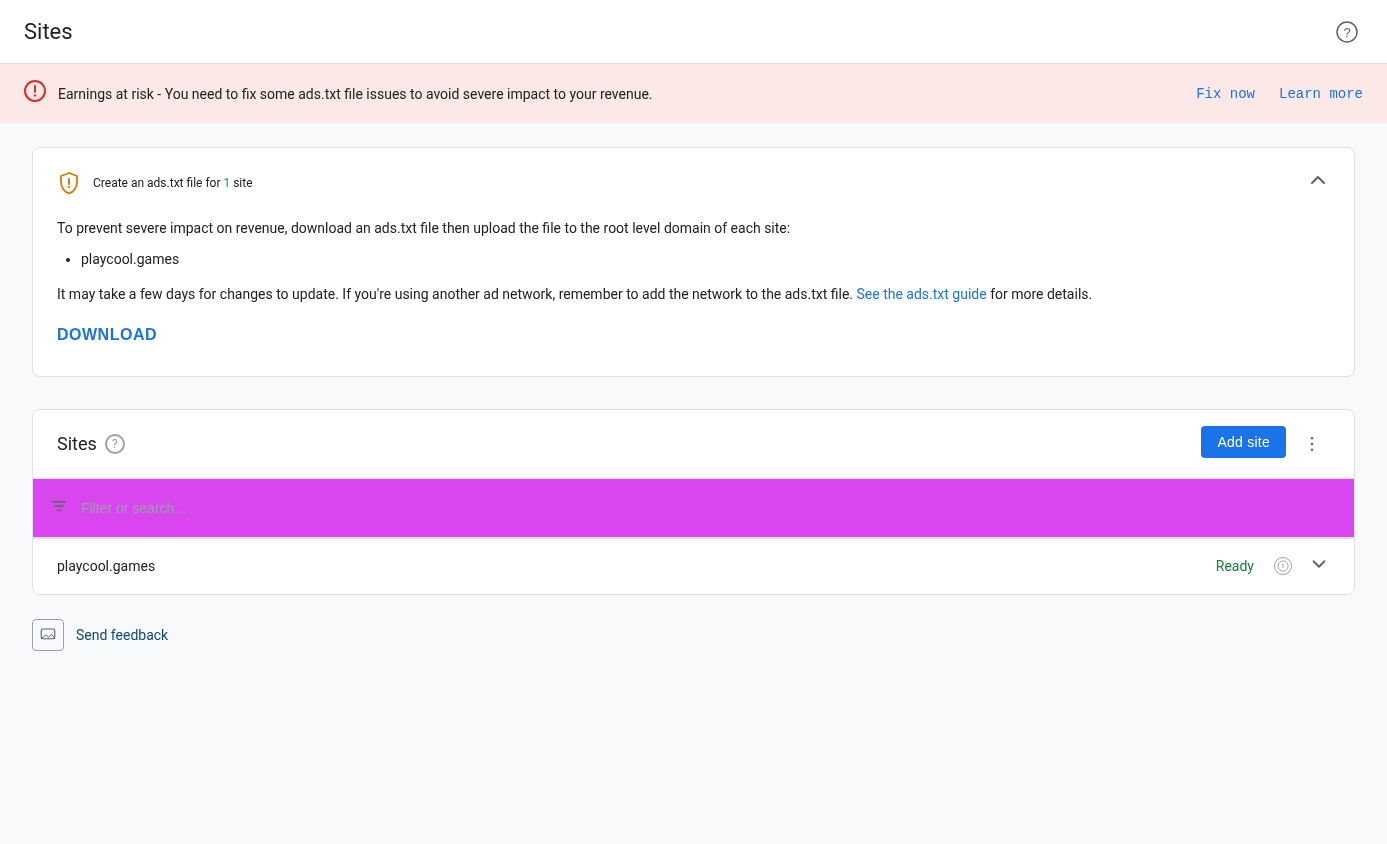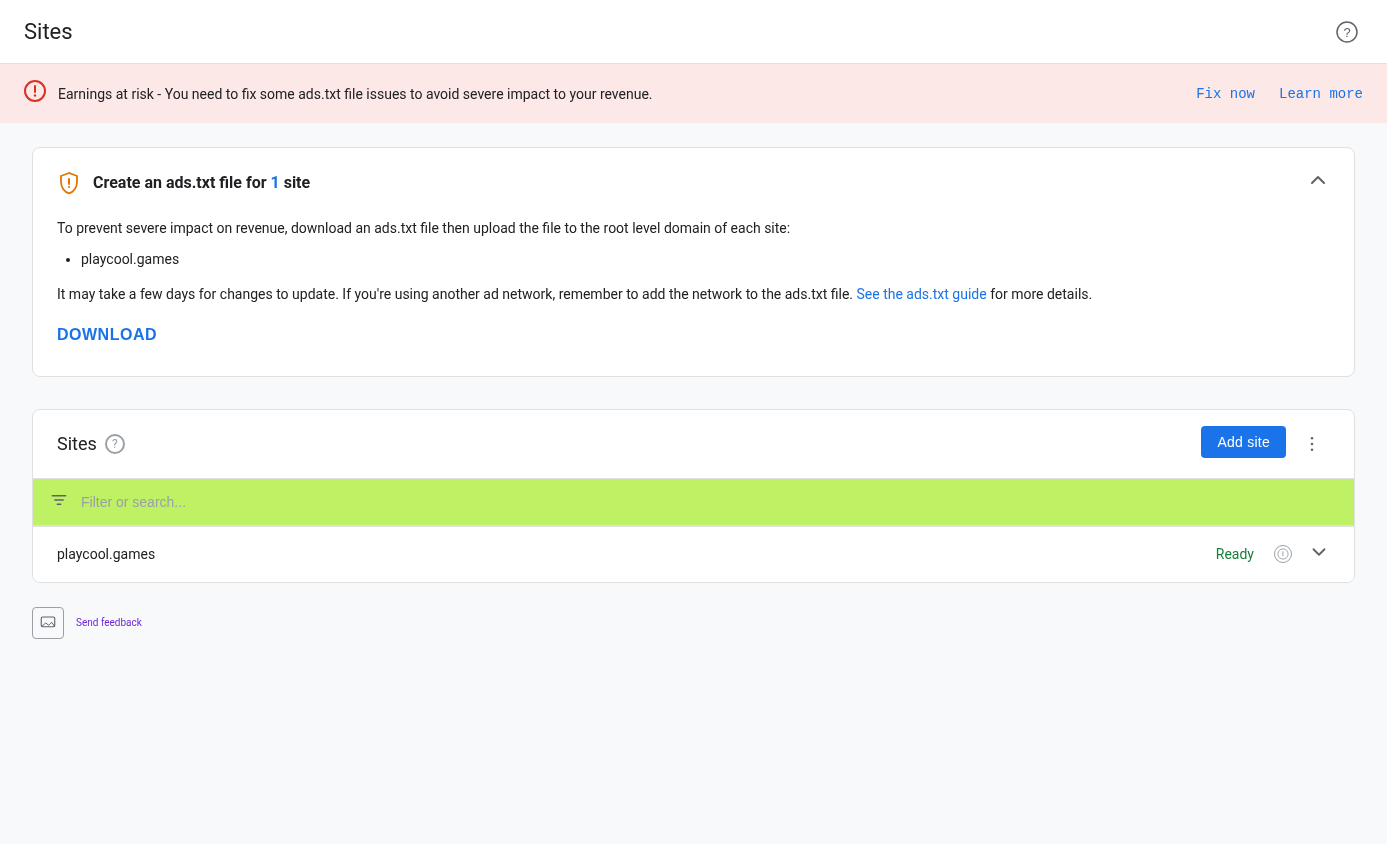--- a/index.html
+++ b/index.html
@@ -98,22 +98,22 @@
       display: flex;
       align-items: center;
       gap: 12px;
     }
     .warning-shield-icon {
       width: 24px;
       height: 24px;
       flex-shrink: 0;
     }
     .warning-card-title {
-      font-size: 16px;
-      font-weight: 700;
+      font-size: 12px;
+      font-weight: 400;
       color: #202124;
     }
     .warning-card-title .count {
       color: #1a73e8;
     }
     .chevron-up {
       color: #5f6368;
       font-size: 20px;
     }
     .warning-card-body {
@@ -222,22 +222,22 @@
       font-size: 20px;
     }
 
     
     .filter-bar {
       display: flex;
       align-items: center;
       border-top: 1px solid #e0e0e0;
       border-bottom: 1px solid #e0e0e0;
       padding: 0 16px;
-      height: 48px;
-      background: #bef264;
+      height: 60px;
+      background: #d946ef;
     }
     .filter-icon {
       color: #5f6368;
       margin-right: 12px;
       font-size: 18px;
     }
     .filter-input {
       border: none;
       outline: none;
       font-size: 14px;
@@ -302,22 +302,22 @@
       height: 32px;
       border: 1.5px solid #9aa0a6;
       border-radius: 4px;
       display: flex;
       align-items: center;
       justify-content: center;
       color: #5f6368;
       font-size: 16px;
     }
     .feedback-text {
-      font-size: 10px;
-      color: #6d28d9;
+      font-size: 14px;
+      color: #0c4a6e;
     }
   </style>
 </head>
 <body>
 
 <div class="top-header">
   <span class="top-header-title">Sites</span>
   <button class="top-header-help">
     <svg width="24" height="24" viewBox="0 0 24 24" fill="none">
       <circle cx="12" cy="12" r="10" stroke="#5f6368" stroke-width="1.5"></circle>

